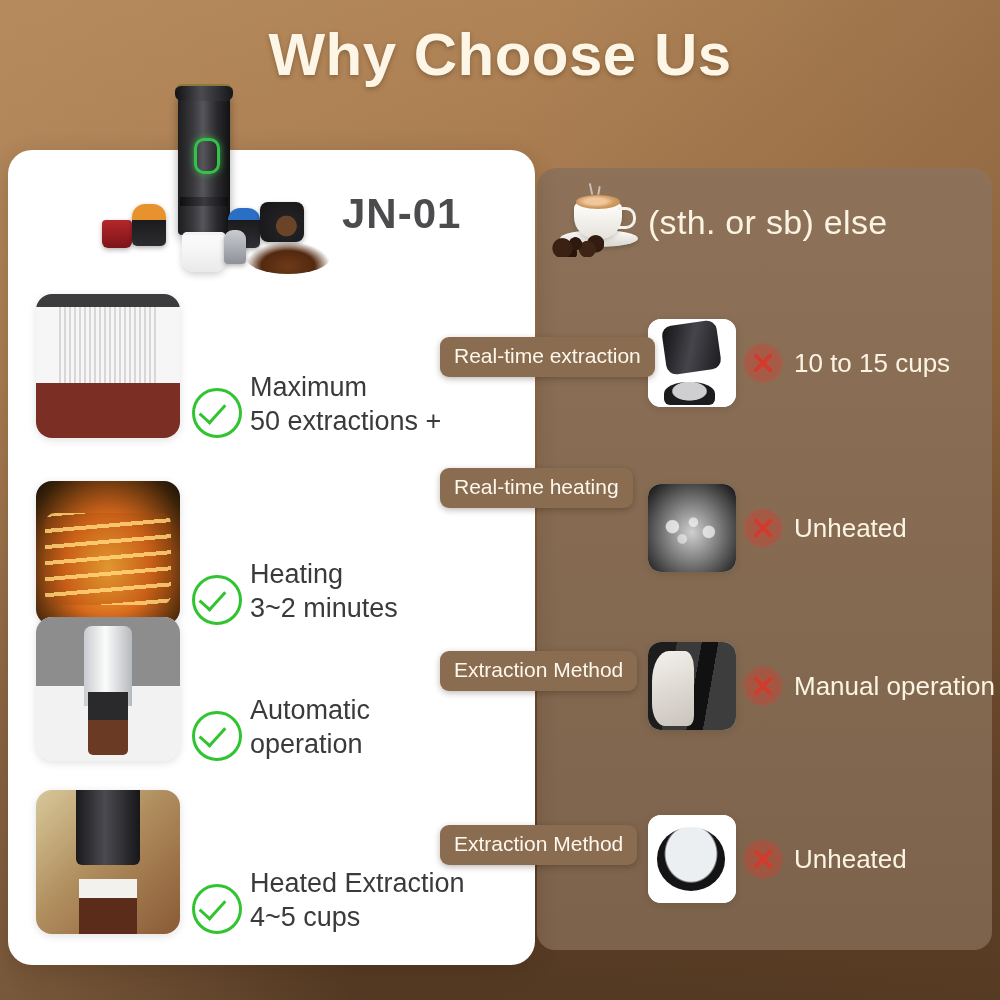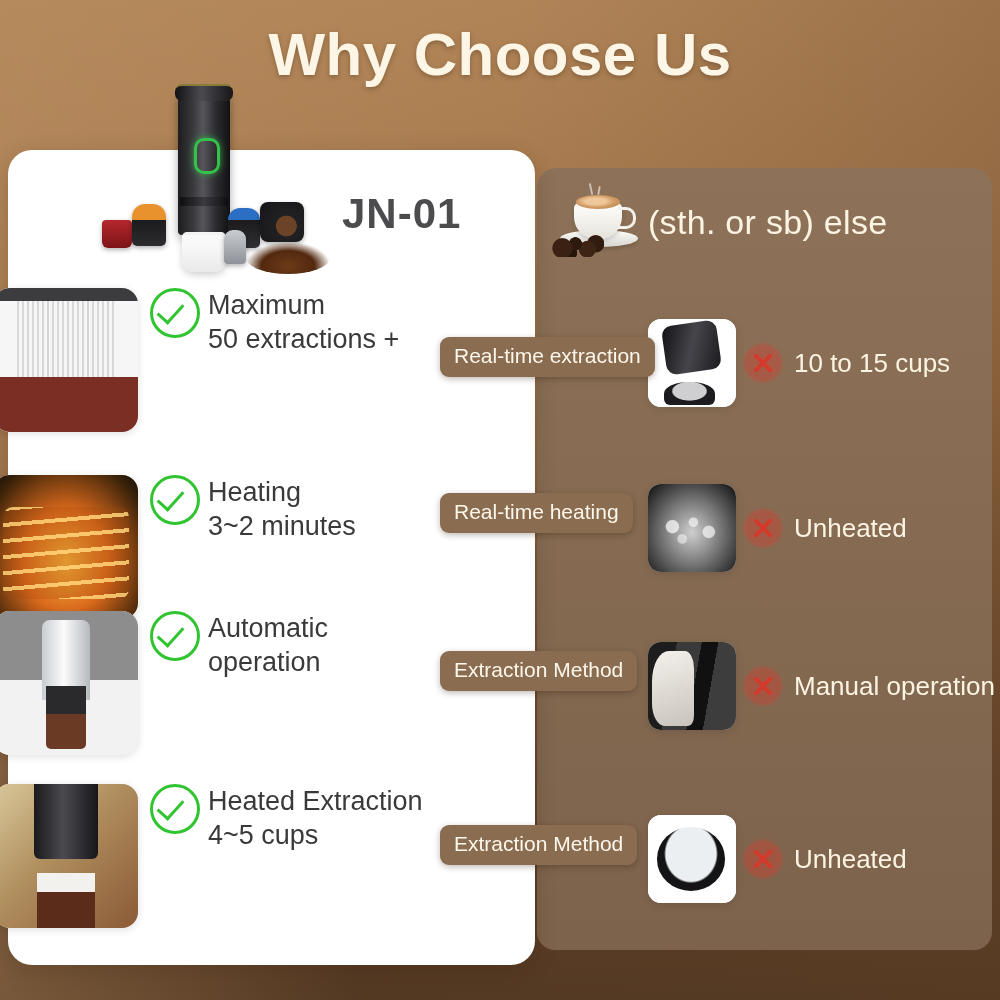--- a/index.html
+++ b/index.html
@@ -133,21 +133,21 @@
                radial-gradient(circle at 34% 82%, #261409 0 18%, rgba(0,0,0,0) 20%),
                radial-gradient(circle at 84% 40%, #321c0f 0 18%, rgba(0,0,0,0) 20%);
   }
   .right-head-text{
     font-size:34px;font-weight:500;color:#fcf4e3;letter-spacing:.3px;
     white-space:nowrap;
   }
 
   
   .row{position:absolute;height:150px;}
-  .row-left{left:0;width:535px;z-index:5;display:flex;align-items:flex-start;}
+  .row-left{left:0;width:535px;z-index:5;display:flex;align-items:flex-end;padding-left:42px;}
   .row-right{left:648px;width:360px;z-index:5;display:flex;align-items:center;}
 
   .thumb{
     flex:0 0 auto;width:144px;height:144px;border-radius:16px;
     background:#e9e9e9;overflow:hidden;position:relative;
     box-shadow:0 2px 8px rgba(0,0,0,.12);
   }
   .thumb.small{width:88px;height:88px;border-radius:13px;}
   .thumb-l{margin-left:-6px;}
 
@@ -331,21 +331,21 @@
   <div class="row row-left" style="top:475px">
     <div class="thumb thumb-l">
         <div class="art heatcoil"></div>
       </div>
     <div class="mark check"></div>
     <div class="row-text">
       <div>Heating</div>
       <div>3~2 minutes</div>
     </div>
   </div>
-  <div class="pill" style="left:440px;top:493px">Real-time heating</div>
+  <div class="pill" style="left:440px;top:468px">Real-time heating</div>
   <div class="row row-right" style="top:453px">
     <div class="thumb small">
         <div class="art grayboil"></div>
       </div>
     <div class="mark cross"></div>
     <div class="row-text one-line">
       <div>Unheated</div>
     </div>
   </div>
 

